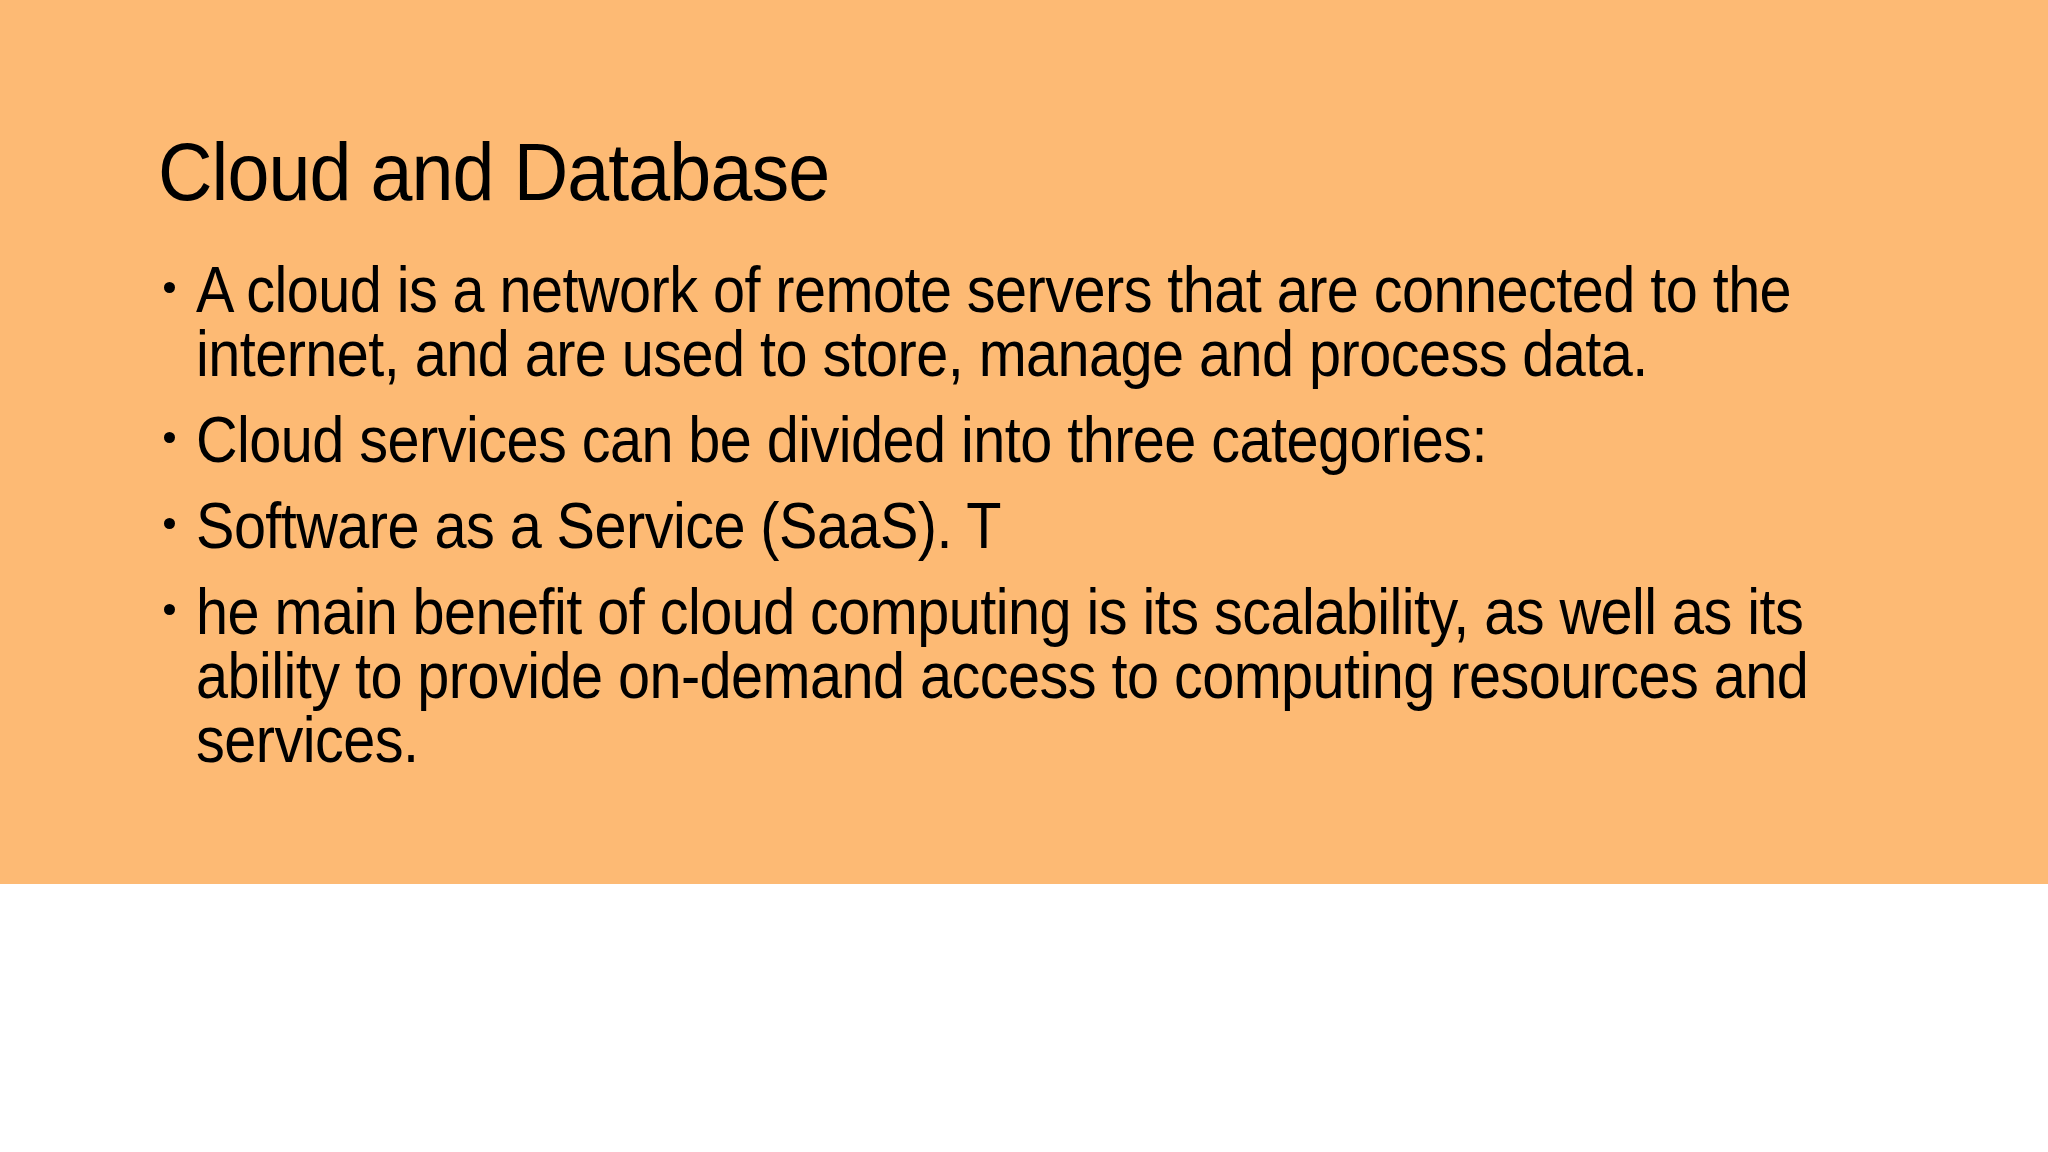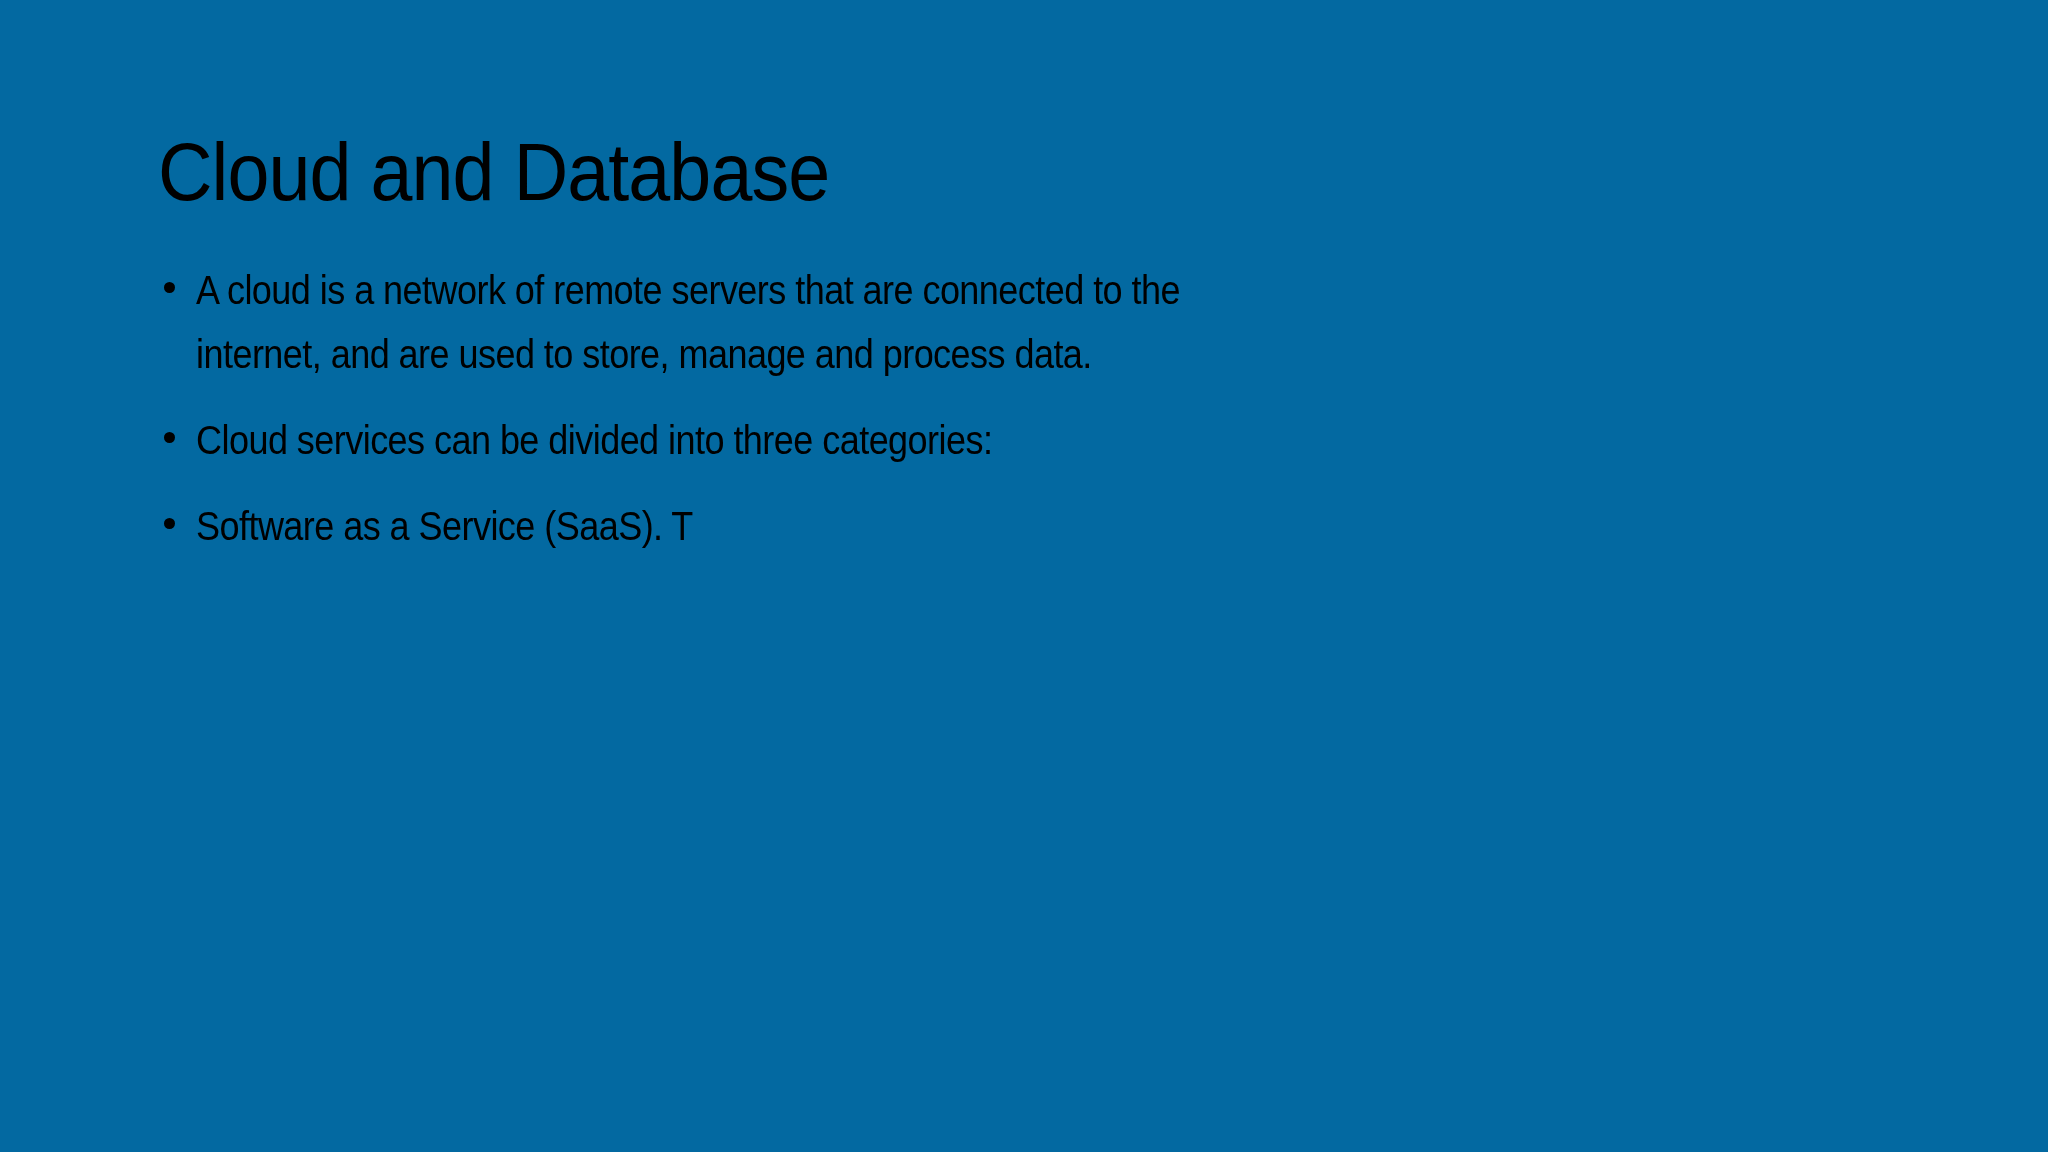--- a/index.html
+++ b/index.html
@@ -12,22 +12,22 @@
       height: 1152px;
       overflow: hidden;
       position: relative;
       font-family: "Liberation Sans", "DejaVu Sans", sans-serif;
       color: #000000;
     }
     .slide {
       position: absolute;
       left: 0; top: 0;
       width: 2048px;
-      height: 1152px;
-      background: #0369a1;
+      height: 884px;
+      background: #fdba74;
     }
     .title {
       position: absolute;
       left: 158px;
       top: 122px;
       font-size: 82px;
       font-weight: 300;
       line-height: 100px;
       letter-spacing: -1px;
       white-space: nowrap;
@@ -39,21 +39,21 @@
       left: 160px;
       top: 258px;
       width: 1700px;
       margin: 0;
       padding: 0;
       list-style: none;
     }
     .bullet-item {
       position: relative;
       padding-left: 36px;
-      font-size: 40px;
+      font-size: 64px;
       line-height: 64px;
       margin-bottom: 22px;
       letter-spacing: -0.6px;
     }
     .bullet-dot {
       position: absolute;
       left: 4px;
       top: 24px;
       width: 11px;
       height: 11px;
@@ -90,14 +90,22 @@
       <span class="bullet-text">
         <span class="line">Cloud services can be divided into three categories:</span>
       </span>
     </li>
     <li class="bullet-item">
       <span class="bullet-dot"></span>
       <span class="bullet-text">
         <span class="line">Software as a Service (SaaS). T</span>
       </span>
     </li>
+    <li class="bullet-item">
+      <span class="bullet-dot"></span>
+      <span class="bullet-text">
+        <span class="line">he main benefit of cloud computing is its scalability, as well as its</span>
+        <span class="line">ability to provide on-demand access to computing resources and</span>
+        <span class="line">services.</span>
+      </span>
+    </li>
   </ul>
 </div>
 
 </body></html>

